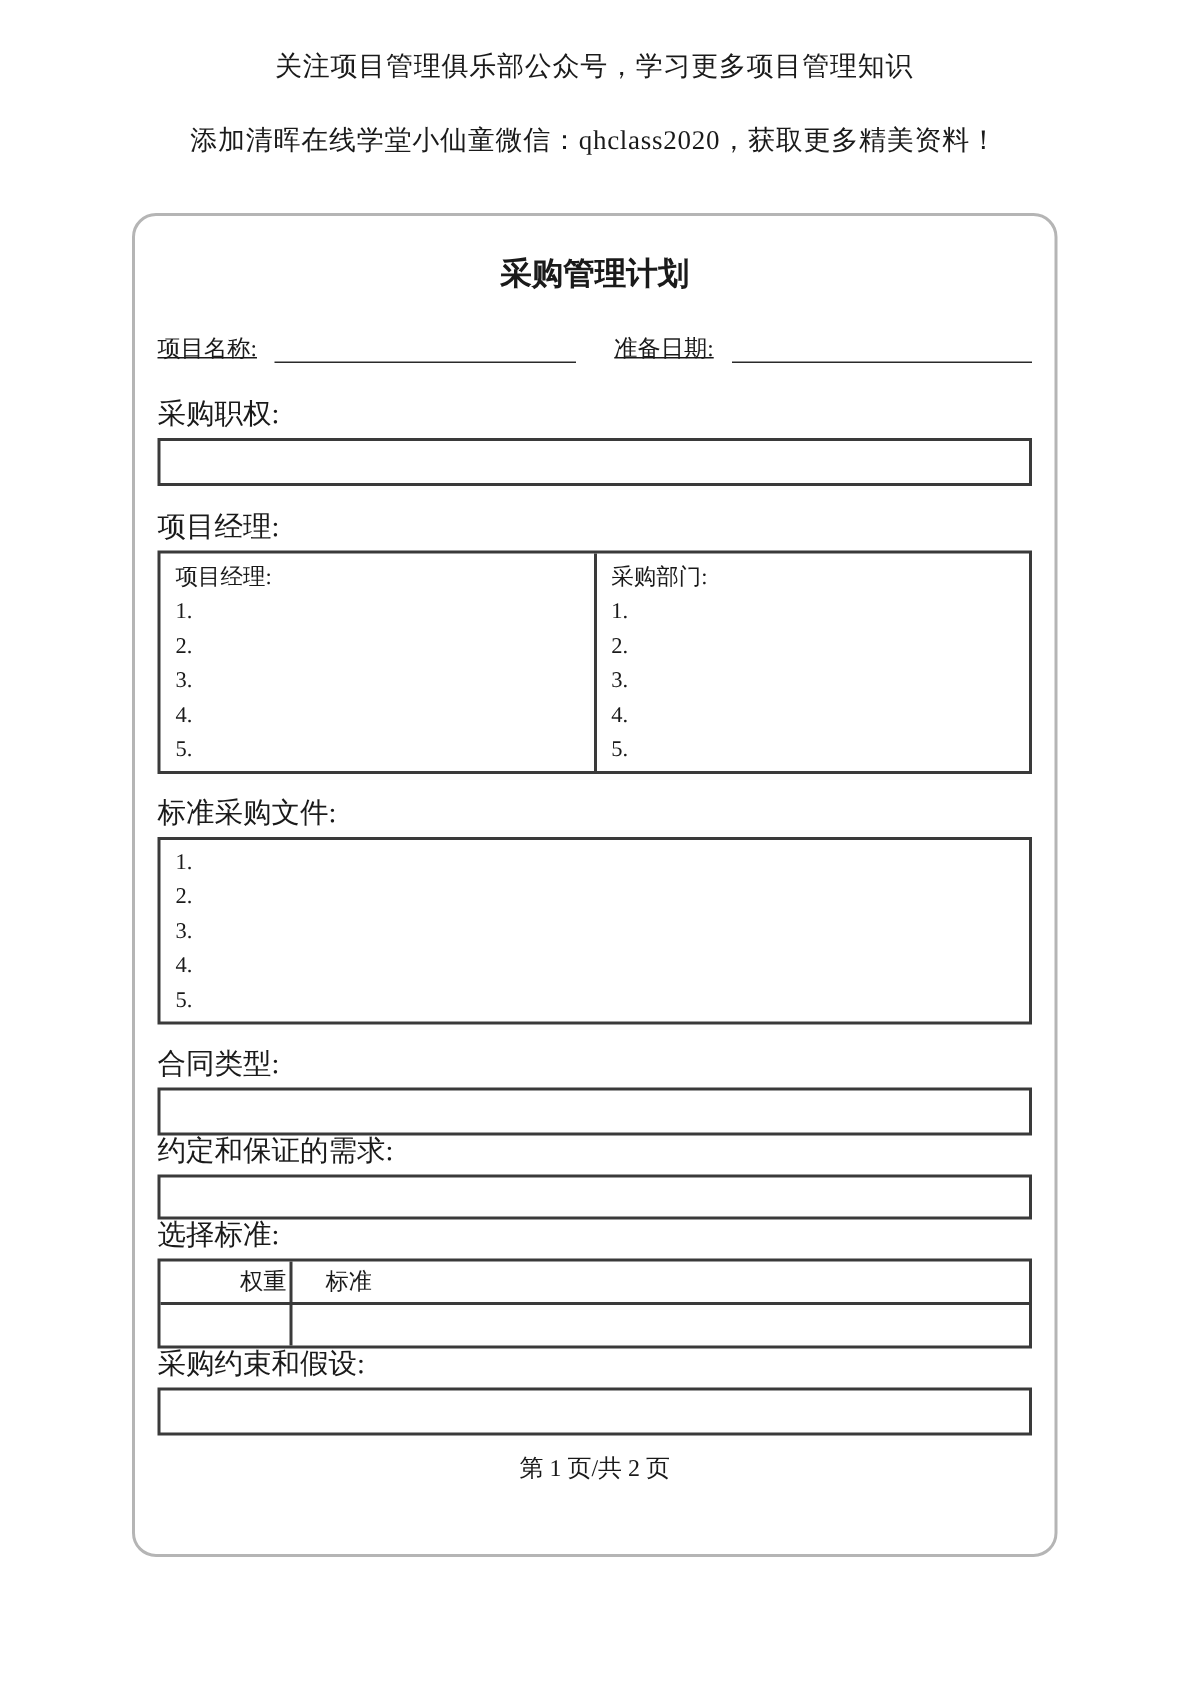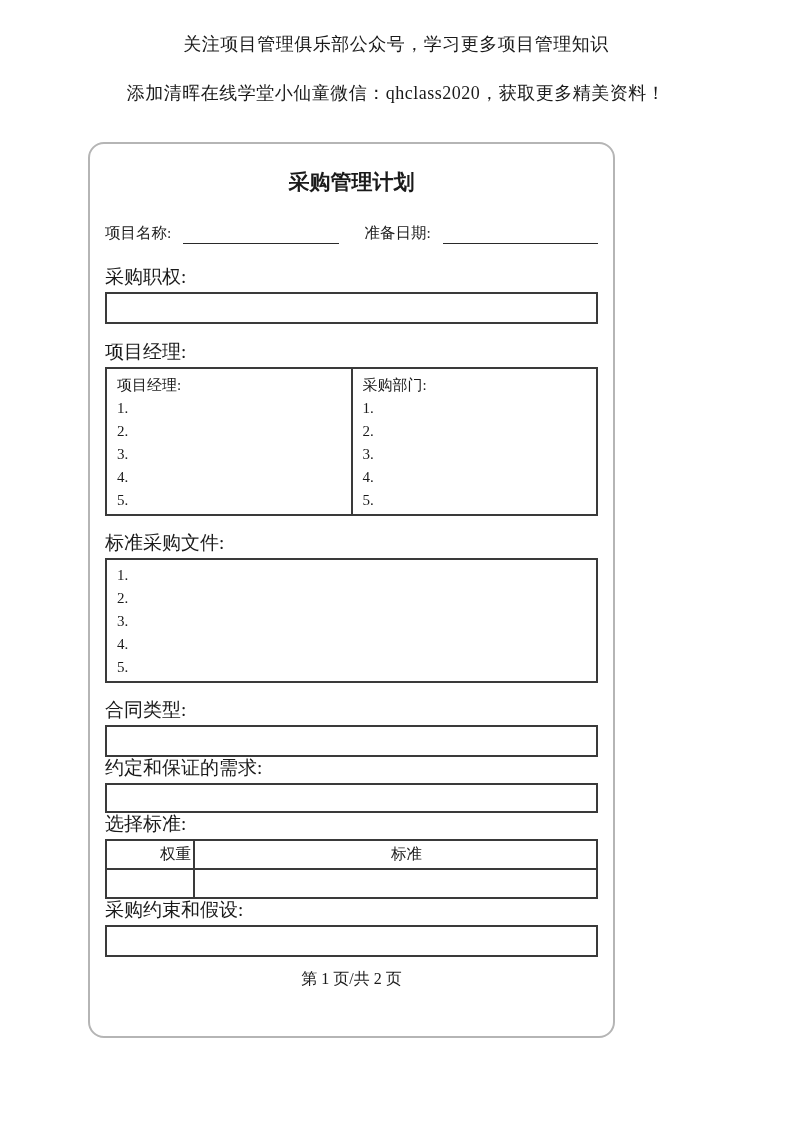--- a/index.html
+++ b/index.html
@@ -12,39 +12,39 @@
     overflow: hidden;
   }
 
   .page-header { text-align: center; padding-top: 32px; }
   .page-header .hline { font-size: 18px; letter-spacing: 0.5px; }
   .page-header .hline + .hline { margin-top: 25px; }
 
   .form-card {
     position: absolute;
     left: 88px; top: 142px;
-    width: 527px; height: 896px;
+    width: 617px; height: 896px;
     border: 2px solid #b5b5b5;
     border-radius: 16px;
     padding: 24px 15px 0 15px;
     overflow: hidden;
     background: #fff;
   }
 
   .form-title {
     text-align: center;
     font-family: "Liberation Sans", "DejaVu Sans", sans-serif;
     font-weight: bold;
     font-size: 21px;
     height: 30px;
     margin-bottom: 24px;
   }
 
   .name-row { display: flex; gap: 26px; font-size: 15.5px; margin-bottom: 20px; height: 24px; }
-  .name-field { flex: 1; display: flex; align-items: center; }
+  .name-field { flex: 1; display: flex; align-items: flex-start; text-decoration: underline; }
   .name-field .lbl { white-space: nowrap; padding-right: 12px; padding-bottom: 2px; }
   .name-field .fill-line { flex: 1; border-bottom: 1.5px solid #2a2a2a; height: 20px; }
 
   .section { }
   .sec-label { font-size: 19px; line-height: 22px; margin-bottom: 4px; }
 
   .input-box { border: 2px solid #3a3a3a; height: 32px; background: #fff; }
   .input-box.short { height: 30px; }
 
   .mb17 { margin-bottom: 17px; }
@@ -57,21 +57,21 @@
   .roles-col .col-head { line-height: 23px; }
   .num-item { line-height: 23px; font-size: 15px; }
 
   .doc-box { border: 2px solid #3a3a3a; padding: 4px 10px 2px 10px; }
 
   .crit-table { border: 2px solid #3a3a3a; font-size: 15.5px; }
   .crit-row { display: flex; }
   .crit-row + .crit-row { border-top: 2px solid #3a3a3a; }
   .crit-cell-weight { width: 88px; text-align: right; border-right: 2px solid #3a3a3a; padding: 3px 2px; }
   .crit-row.data .crit-cell-weight, .crit-row.data .crit-cell-criteria { min-height: 27px; }
-  .crit-cell-criteria { flex: 1; padding: 3px 0 3px 22px; text-align: center; }
+  .crit-cell-criteria { flex: 1; padding: 3px 0 3px 22px; }
 
   .page-footer-line { text-align: center; font-size: 16px; margin-top: 12px; height: 22px; }
 </style>
 </head>
 <body>
 
 <div class="page-header">
   <div class="hline">关注项目管理俱乐部公众号，学习更多项目管理知识</div>
   <div class="hline">添加清晖在线学堂小仙童微信：qhclass2020，获取更多精美资料！</div>
 </div>

